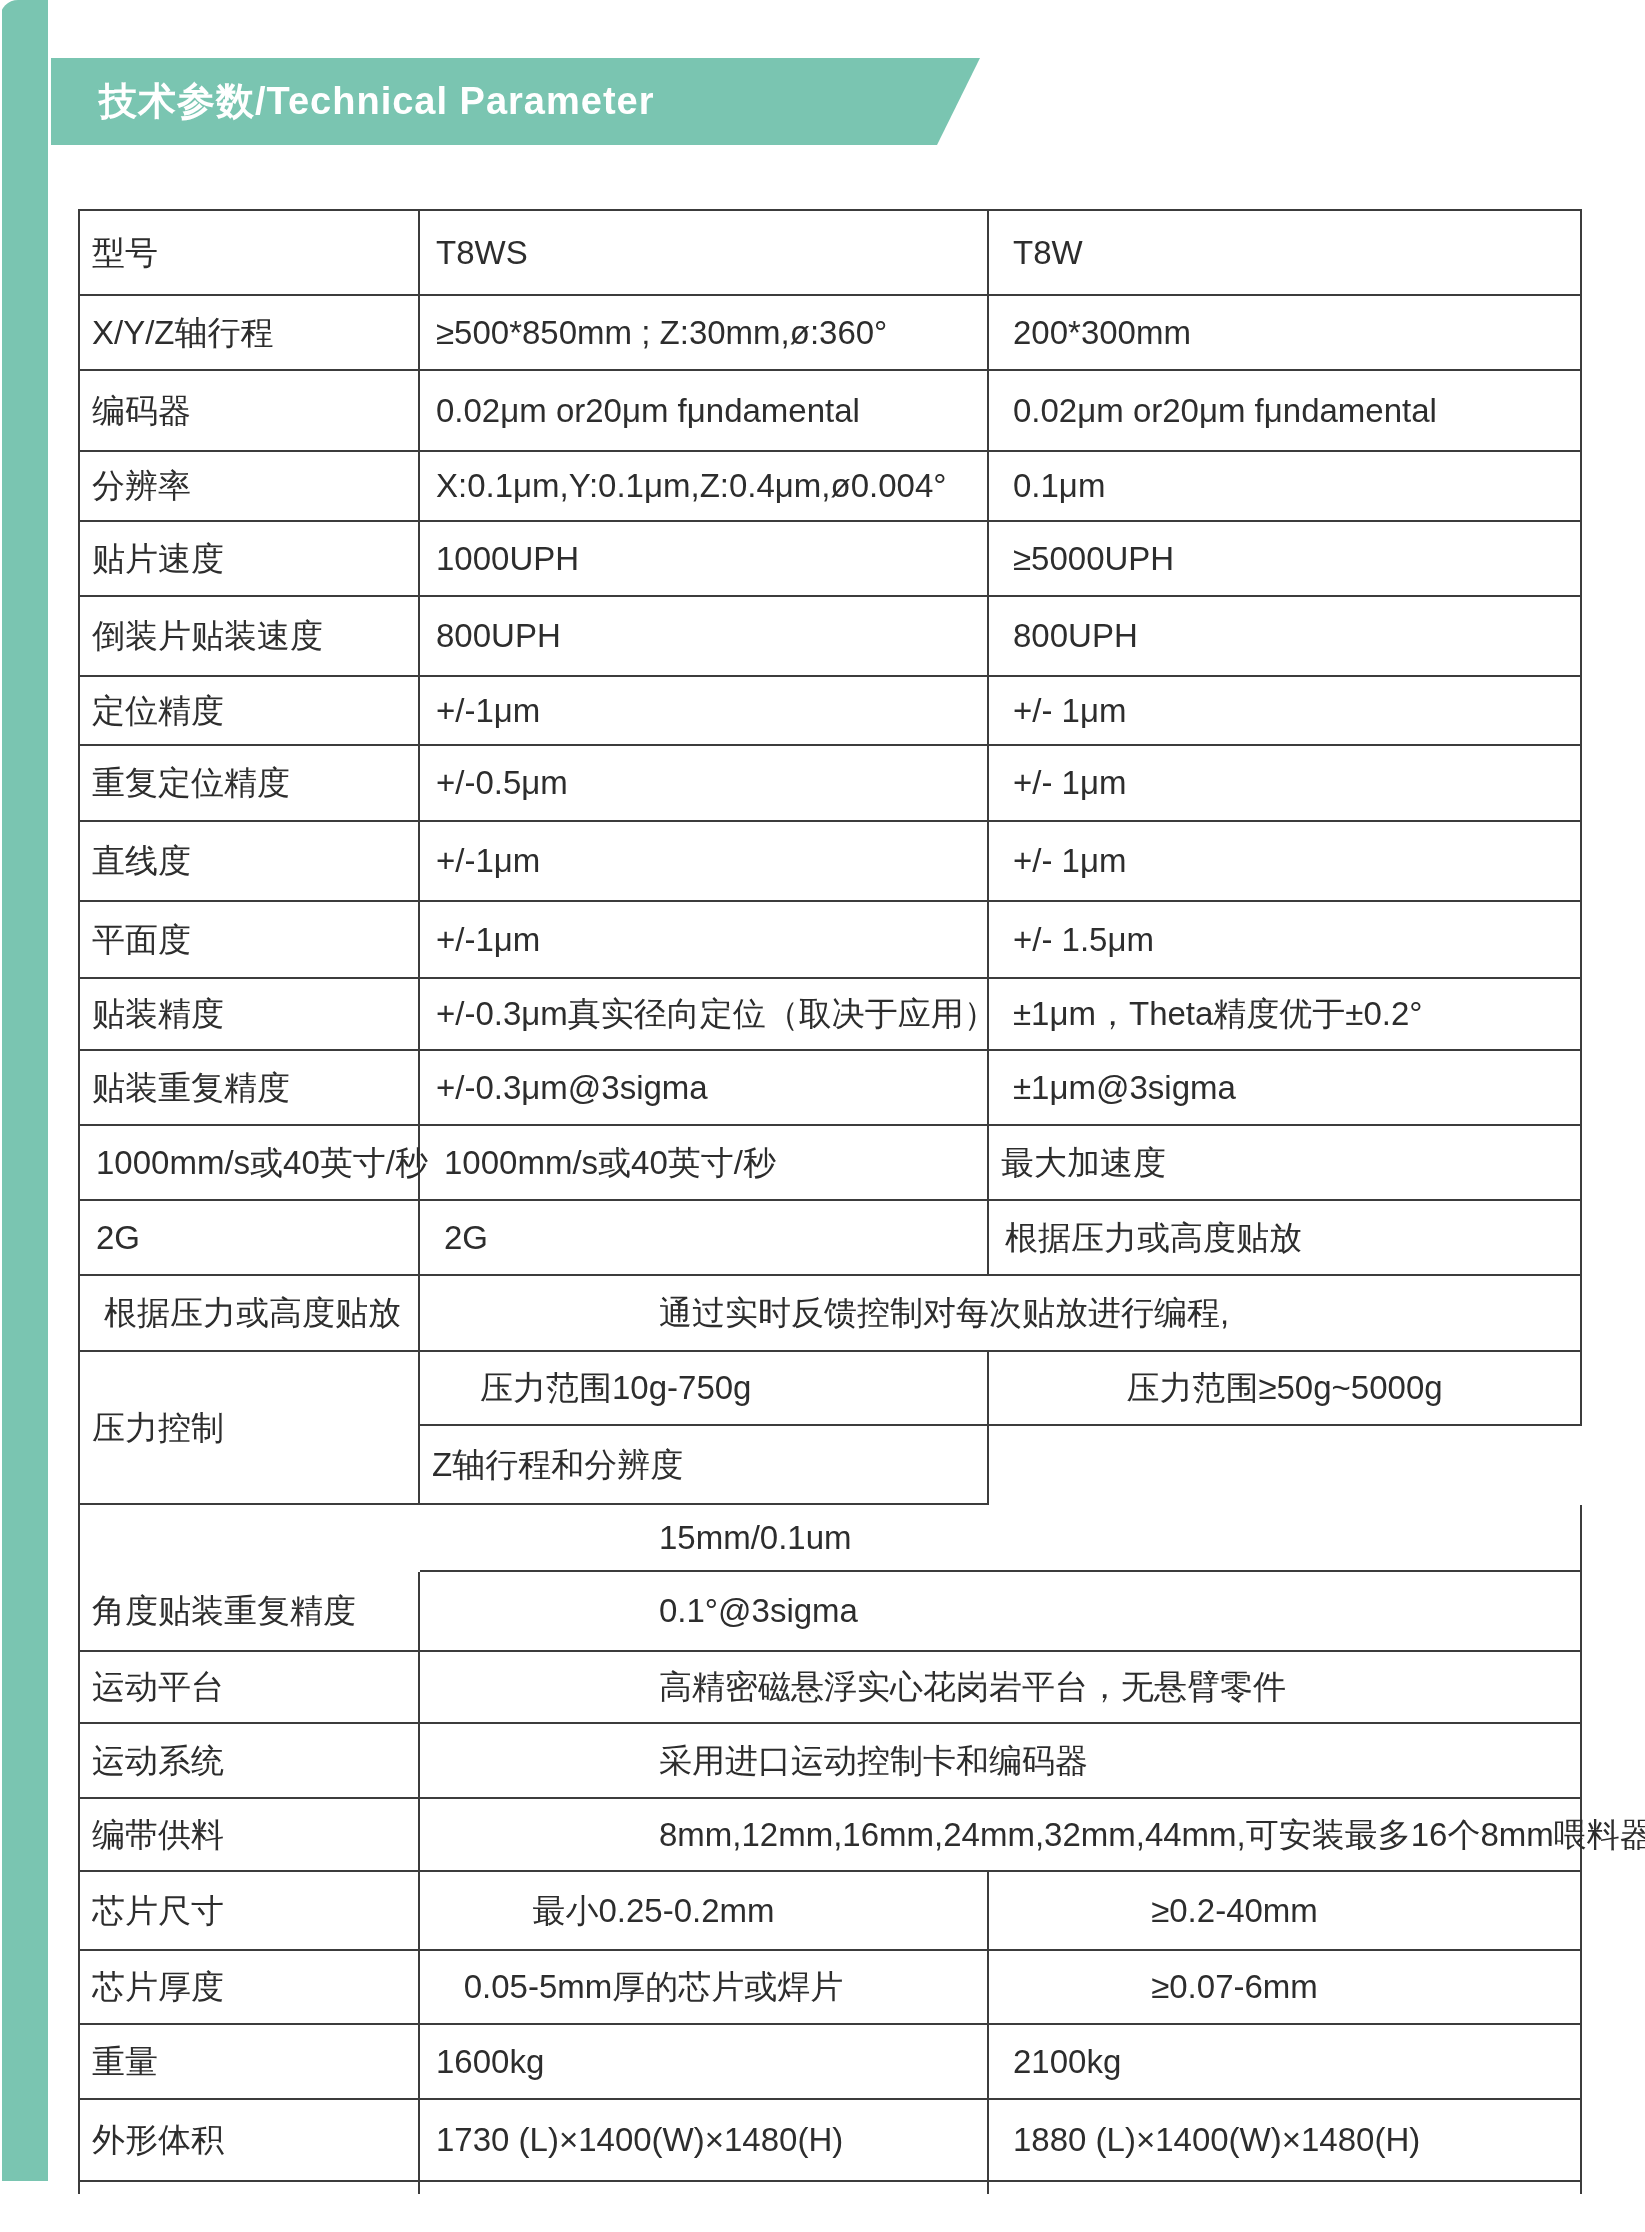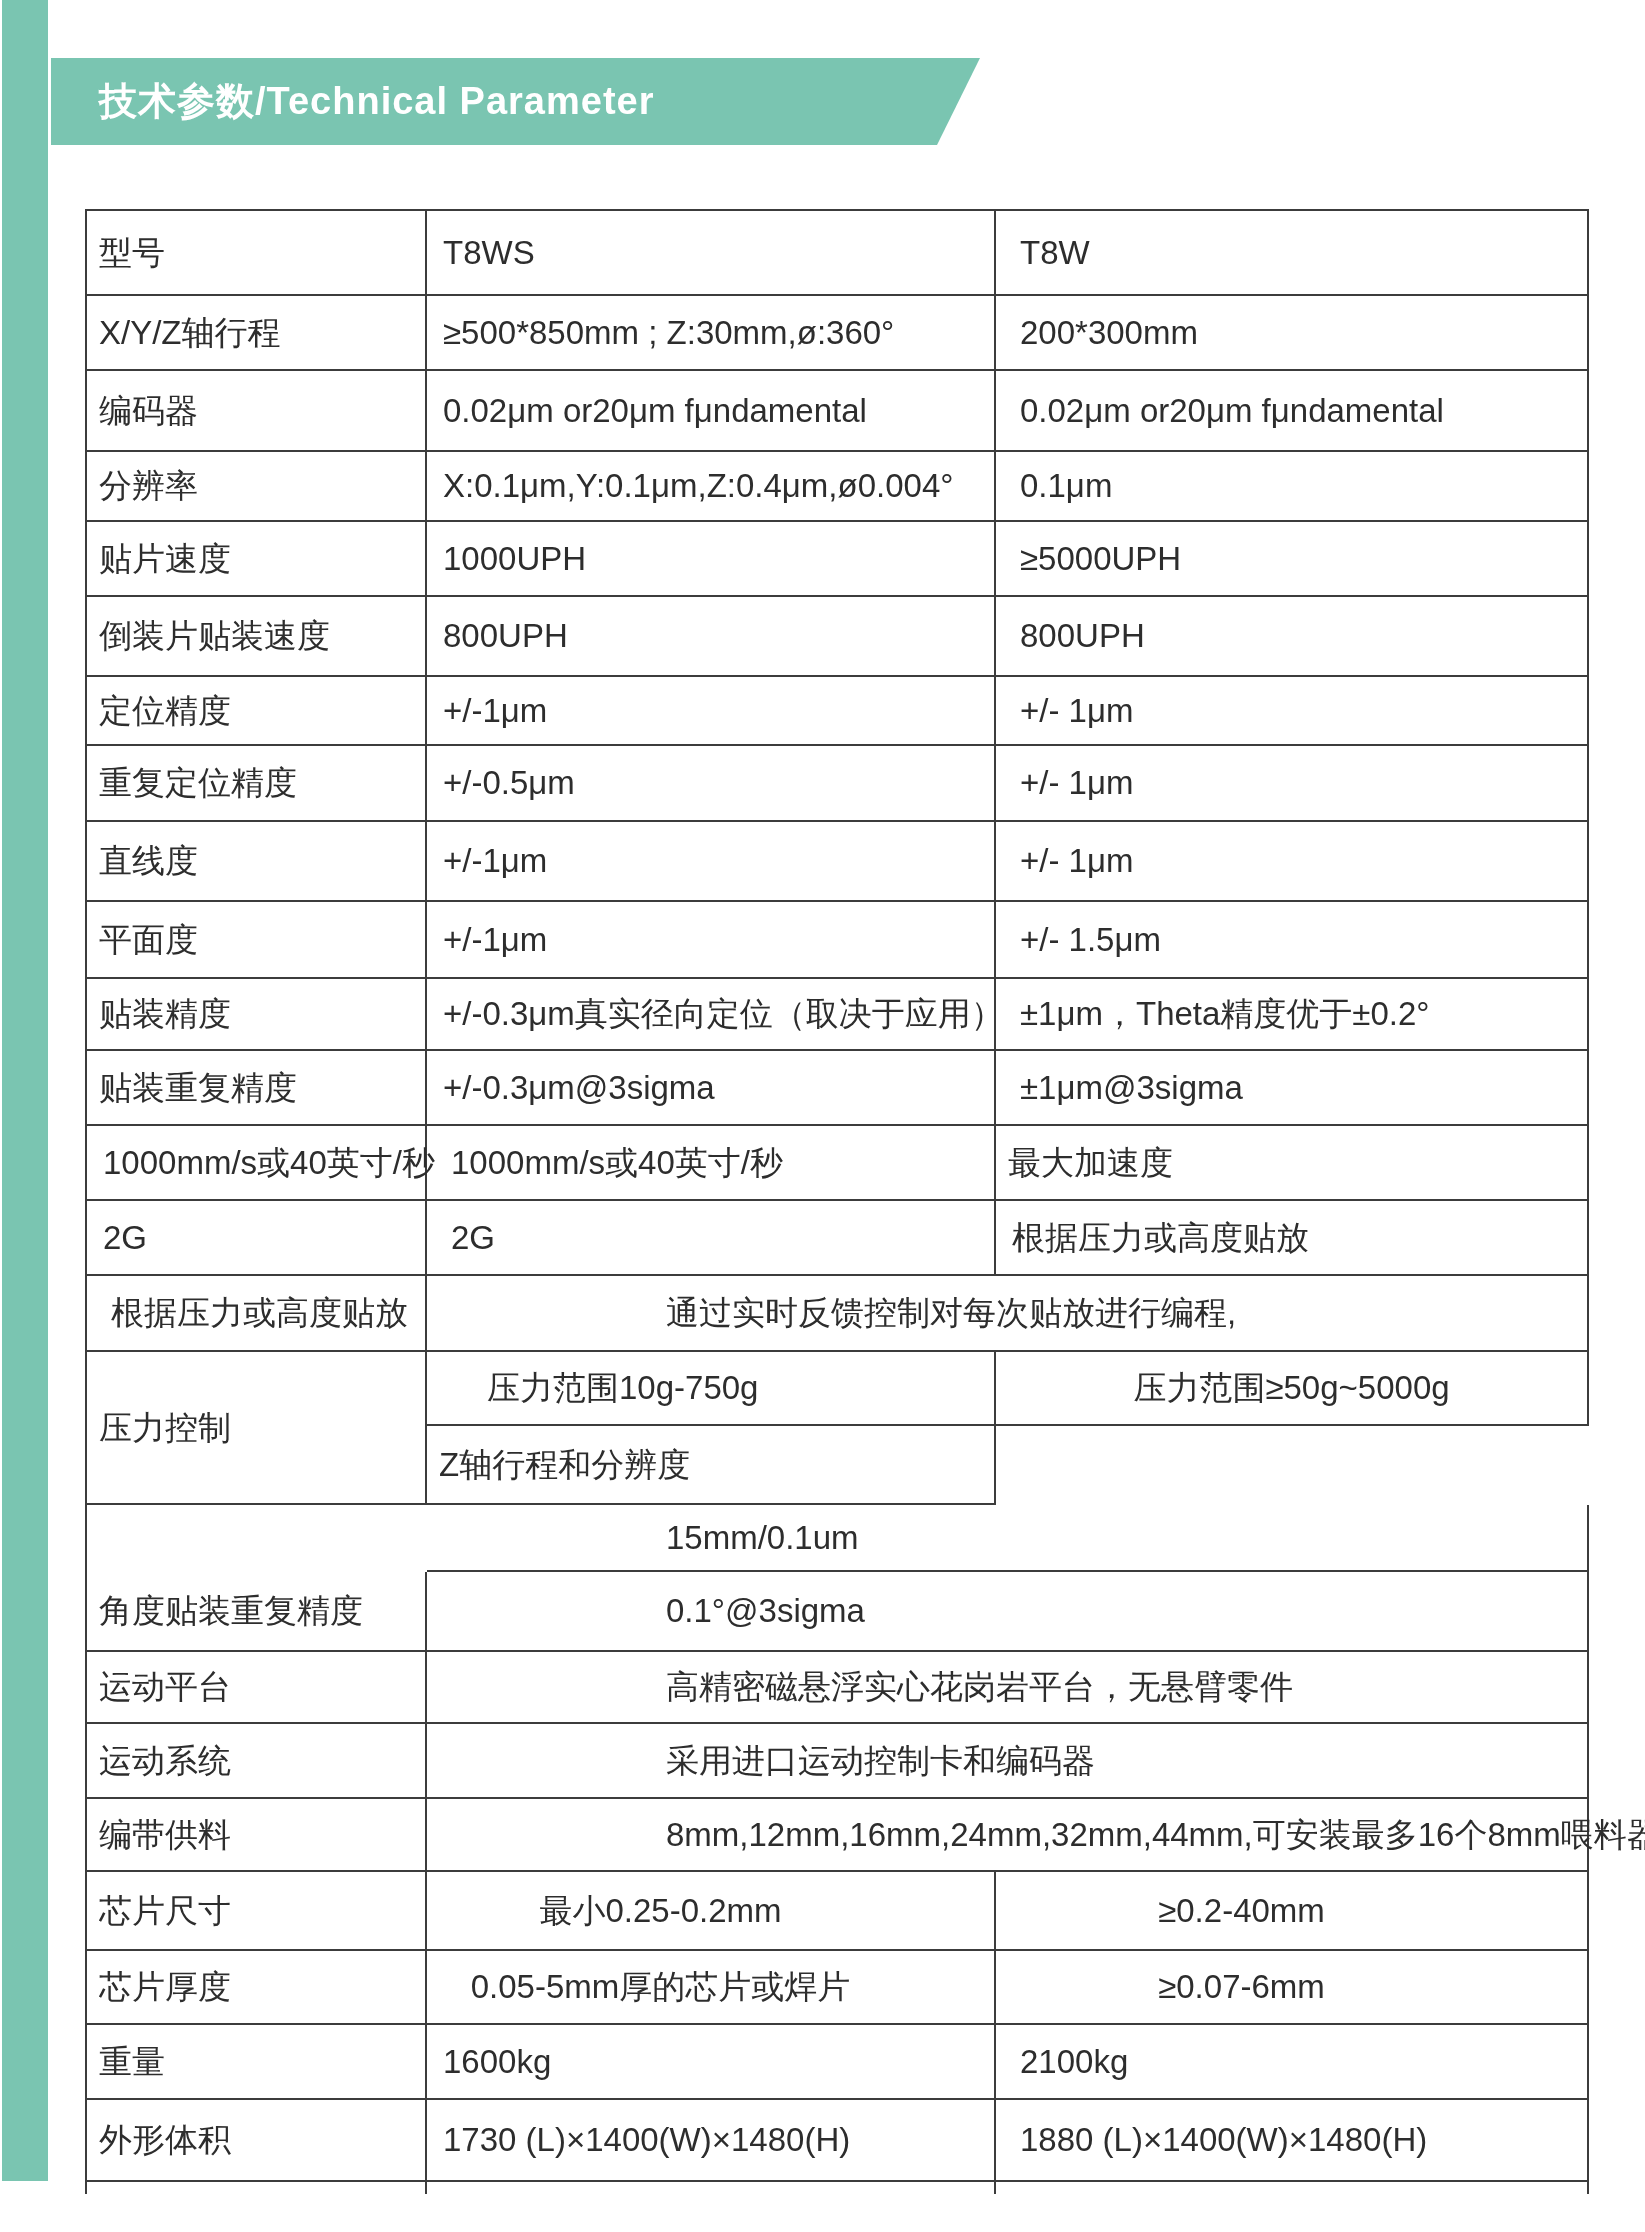--- a/index.html
+++ b/index.html
@@ -1,28 +1,28 @@
 <!DOCTYPE html>
 <html><head>
 <meta charset="utf-8">
 <style>
   html,body{margin:0;padding:0;background:#fff;}
   .page{
     position:relative;width:1646px;height:2233px;background:#ffffff;overflow:hidden;
-    font-family:"Liberation Sans","DejaVu Sans",sans-serif;color:#2d2d2d;
+    font-family:"Liberation Sans","DejaVu Sans",sans-serif;color:#2d2d2d;border-radius:18px;
   }
   .side-bar{position:absolute;left:2px;top:0;width:46px;height:2181px;background:#7ac5b1;}
   .banner{
     position:absolute;left:51px;top:58px;width:929px;height:87px;background:#7ac5b1;
     clip-path:polygon(0 0,100% 0,calc(100% - 43px) 100%,0 100%);
     display:flex;align-items:center;padding-left:48px;box-sizing:border-box;
   }
   .banner-title{font-size:38px;font-weight:bold;color:#ffffff;letter-spacing:1px;white-space:nowrap;}
   .ptable{
-    position:absolute;left:85px;top:209px;
+    position:absolute;left:78px;top:209px;
     display:grid;
     grid-template-columns:340px 569px 593px;
     grid-template-rows:85px 75px 81px 70px 75px 80px 69px 76px 80px 77px 72px 75px 75px 75px 76px 74px 79px 67px 80px 72px 75px 73px 79px 74px 75px 82px 12px;
     border-left:2px solid #3c3c3c;border-top:2px solid #3c3c3c;
     font-size:33px;
   }
   .cell{
     border-right:2px solid #3c3c3c;border-bottom:2px solid #3c3c3c;
     display:flex;align-items:center;box-sizing:border-box;line-height:1.15;white-space:nowrap;
   }

